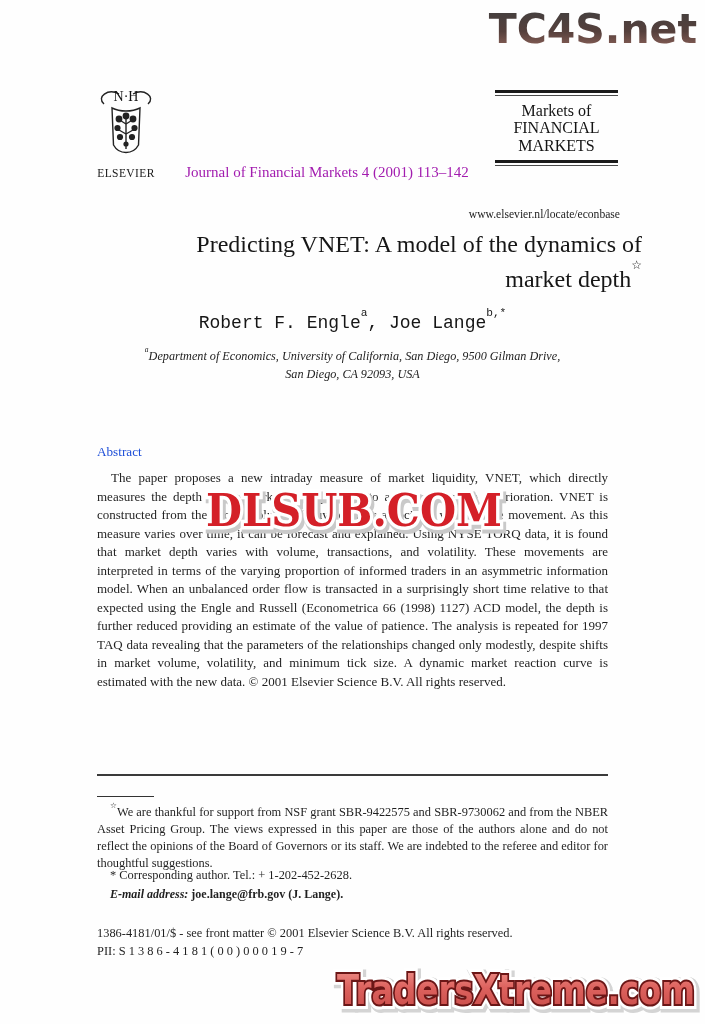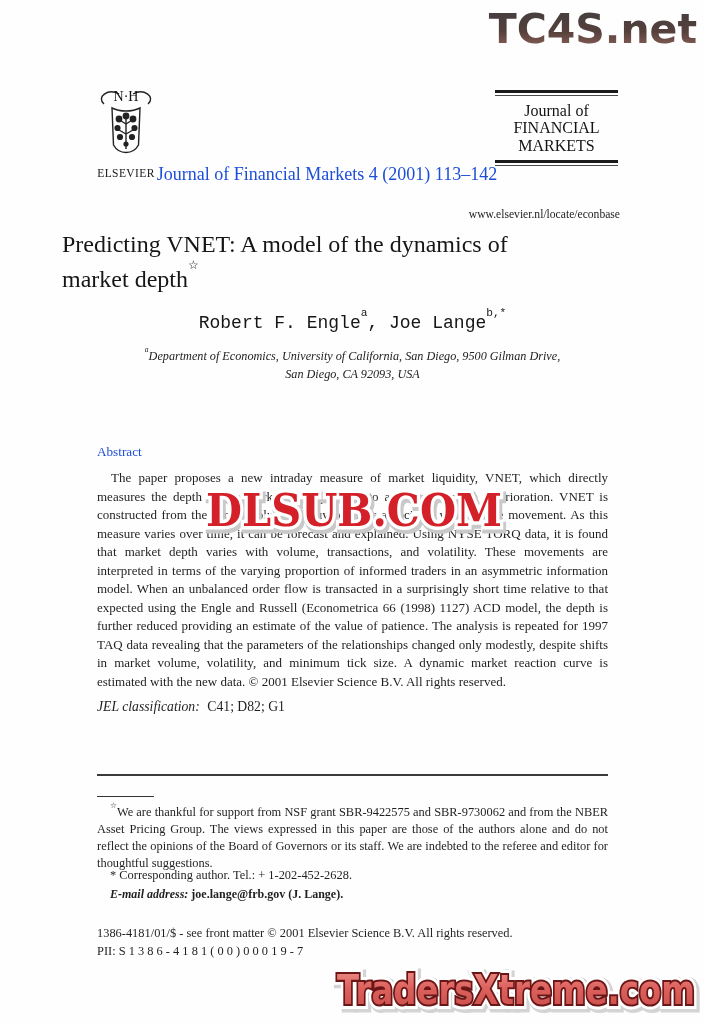--- a/index.html
+++ b/index.html
@@ -7,28 +7,28 @@
     position:relative;width:705px;height:1024px;background:#fefefe;overflow:hidden;
     color:#1f1f1f;font-family:"Liberation Serif","DejaVu Serif",serif;
   }
   
   .wm-top{position:absolute;top:0;right:3px;}
   .wm-mid{position:absolute;left:198px;top:479px;}
   .wm-bottom{position:absolute;left:328px;top:958px;}
   
   .logo{position:absolute;left:90px;top:86px;width:72px;text-align:center;}
   .logo-name{font-size:11.5px;letter-spacing:.4px;margin-top:1px;color:#181818;}
-  .jline{position:absolute;left:97px;top:164px;width:460px;text-align:center;font-size:18px;color:#1d4ed8;}
+  .jline{position:absolute;left:97px;top:164px;width:460px;text-align:center;font-size:15px;color:#a21caf;}
   .masthead{position:absolute;left:495px;top:90px;width:123px;}
   .mh-rule-a{height:2.5px;background:#1a1a1a;}
   .mh-rule-b{height:1px;background:#4a4a4a;margin-top:2px;}
   .mh-text{text-align:center;font-size:16px;line-height:17.5px;padding:6px 0 6px;color:#141414;}
   .website{position:absolute;right:85px;top:179px;font-size:11.6px;color:#222;margin-top:29px;}
   
-  .title{position:absolute;left:62px;top:230px;width:580px;text-align:left;font-size:24px;line-height:29.5px;color:#161616;}
+  .title{position:absolute;left:62px;top:230px;width:580px;text-align:right;font-size:24px;line-height:29.5px;color:#161616;}
   .title .star{font-size:12px;position:relative;top:-0.75em;}
   .authors{position:absolute;left:97px;top:312px;width:511px;text-align:center;font-size:18px;color:#161616;font-family:Liberation Mono, monospace;}
   .sup{font-size:62%;position:relative;top:-0.45em;}
   .affils{position:absolute;left:60px;top:344px;width:585px;text-align:center;font-style:italic;font-size:12.2px;line-height:18px;color:#222;}
   
   .abstract-h{position:absolute;left:97px;top:444px;font-weight:normal;font-size:13.2px;color:#1d4ed8;}
   .abstract-p{position:absolute;left:97px;top:469px;width:511px;font-size:13px;line-height:18.5px;text-align:justify;text-indent:14px;}
   .jel{position:absolute;left:97px;top:699px;width:511px;font-size:13.7px;}
   .keywords{position:absolute;left:97px;top:726px;width:511px;font-size:13.7px;line-height:18.5px;text-align:justify;}
   .lbl-italic{font-style:italic;}
@@ -84,21 +84,21 @@
     </svg>
     <div class="logo-name">ELSEVIER</div>
   </div>
 
   <div class="jline">Journal of Financial Markets 4 (2001) 113–142</div>
 
   <div class="masthead">
     <div class="mh-rule-a"></div>
     <div class="mh-rule-b"></div>
     <div class="mh-text">
-      <div>Journal of</div>
+      <div>Markets of</div>
       <div>FINANCIAL</div>
       <div>MARKETS</div>
     </div>
     <div class="mh-rule-a"></div>
     <div class="mh-rule-b"></div>
   </div>
 
   <div class="website">www.elsevier.nl/locate/econbase</div>
 
   <h1 class="title" style="margin:0;font-weight:normal;">
@@ -118,24 +118,20 @@
   </div>
 
   <div class="abstract-h">Abstract</div>
   <p class="abstract-p" style="margin:0;">The paper proposes a new intraday measure of market liquidity, VNET, which directly measures the depth of the market corresponding to a particular price deterioration. VNET is constructed from the excess volume of buys or sells associated with a price movement. As this measure varies over time, it can be forecast and explained. Using NYSE TORQ data, it is found that market depth varies with volume, transactions, and volatility. These movements are interpreted in terms of the varying proportion of informed traders in an asymmetric information model. When an unbalanced order flow is transacted in a surprisingly short time relative to that expected using the Engle and Russell (Econometrica 66 (1998) 1127) ACD model, the depth is further reduced providing an estimate of the value of patience. The analysis is repeated for 1997 TAQ data revealing that the parameters of the relationships changed only modestly, despite shifts in market volume, volatility, and minimum tick size. A dynamic market reaction curve is estimated with the new data. © 2001 Elsevier Science B.V. All rights reserved.</p>
 
   <svg class="wm-mid" width="312" height="64" viewBox="0 0 312 64">
     <text class="serif-wm" x="158" y="50" text-anchor="middle" font-size="45" font-weight="bold" fill="none" stroke="#c9c9c9" stroke-width="9" textLength="296" lengthAdjust="spacingAndGlyphs">DLSUB.COM</text>
     <text class="serif-wm" x="156" y="47" text-anchor="middle" font-size="45" font-weight="bold" fill="#d42028" stroke="#ffffff" stroke-width="7" style="paint-order:stroke fill;" textLength="296" lengthAdjust="spacingAndGlyphs">DLSUB.COM</text>
   </svg>
 
-  <p class="jel" style="margin:0;">
-    <span class="lbl-italic">JEL classification:</span>
-    <span class="after-lbl">C41; D82; G1</span>
-  </p>
 
 
   <div class="sep-rule"></div>
   <div class="fn-rule"></div>
 
   <p class="fn-support" style="margin:0;">
     <sup class="sup">☆</sup><span>We are thankful for support from NSF grant SBR-9422575 and SBR-9730062 and from the NBER Asset Pricing Group. The views expressed in this paper are those of the authors alone and do not reflect the opinions of the Board of Governors or its staff. We are indebted to the referee and editor for thoughtful suggestions.</span>
   </p>
   <p class="fn-corr" style="margin:0;">* Corresponding author. Tel.: + 1-202-452-2628.</p>
   <p class="fn-email" style="margin:0;">

